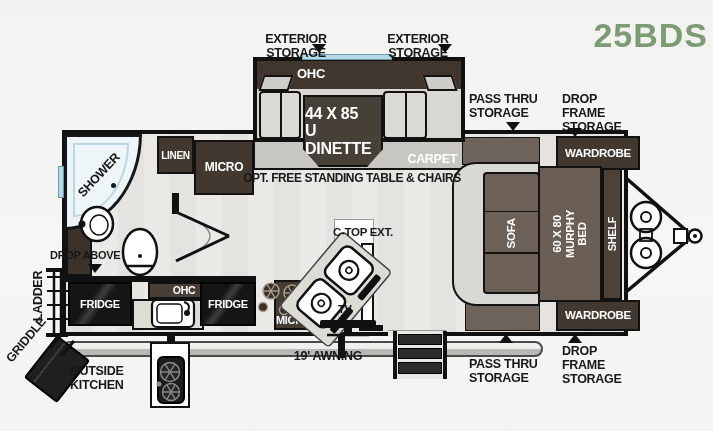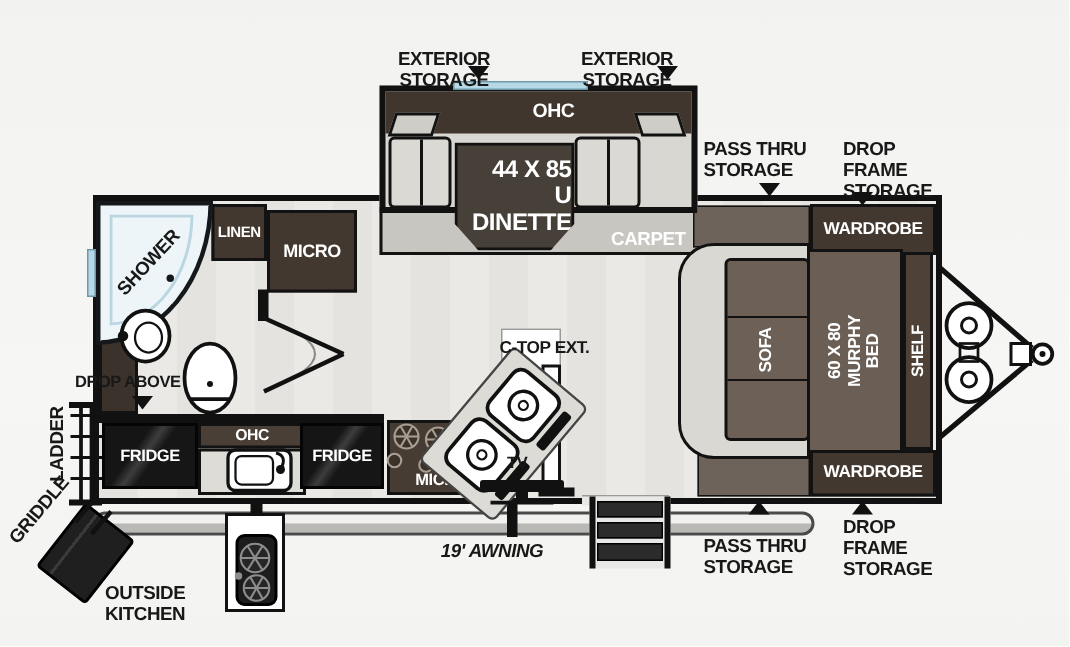--- a/index.html
+++ b/index.html
@@ -5,37 +5,38 @@
   html,body{margin:0;padding:0;background:#fff;}
   #stage{position:relative;width:713px;height:431px;overflow:hidden;
          background:linear-gradient(180deg,#f2f2f0 0%,#f6f6f4 60%,#f3f3f1 100%);
          font-family:"Liberation Sans",sans-serif;}
   #stage *{box-sizing:border-box;}
   .abs{position:absolute;}
   .cap{position:absolute;font:700 12.5px/1.12 "Liberation Sans",sans-serif;color:#181818;
        white-space:pre-line;letter-spacing:-0.3px;z-index:12;}
   .capc{text-align:center;}
   .wl{color:#fff;font:700 11.5px/1.1 "Liberation Sans",sans-serif;letter-spacing:-0.3px;
-      white-space:pre-line;text-align:right;}
+      white-space:pre-line;text-align:left;}
   .flexc{display:flex;align-items:center;justify-content:center;}
   .v{transform:rotate(-90deg);white-space:pre-line;text-align:center;}
   .tri-d{position:absolute;width:0;height:0;border-left:7px solid transparent;
          border-right:7px solid transparent;border-top:9px solid #111;z-index:13;}
   .tri-u{position:absolute;width:0;height:0;border-left:7px solid transparent;
          border-right:7px solid transparent;border-bottom:9px solid #111;z-index:13;}
-  .darkcab{background:#43382f;border:2px solid #121212;}
+  .darkcab{background:#43382f;border:2px solid #121212;margin-left:16px;}
   .fridge{background:linear-gradient(125deg,#151515 35%,#3d3d3d 45%,#161616 55%);
           border:2px solid #050505;}
   .bench{background:#dbd9d4;border:2px solid #121212;border-radius:4px;}
 </style>
 </head>
 <body>
 
 <div id="stage">
 
+  <div class="abs" style="left:556px;top:18px;width:152px;text-align:right;font:700 34px/1 'Liberation Sans',sans-serif;color:#7d9c74;letter-spacing:1px;z-index:12;">25BDS</div>
 
   <div class="abs" style="left:62px;top:130px;width:566px;height:206px;border:4px solid #111;z-index:1;
               background:
                 repeating-linear-gradient(90deg,rgba(0,0,0,0.025) 0 26px,rgba(255,255,255,0.05) 26px 52px),
                 #e9e8e5;"></div>
 
   <div class="abs" style="left:388px;top:330px;width:58px;height:7px;background:#e9e8e5;z-index:2;border-top:1px solid #9a9a96;"></div>
 
   <div class="abs" style="left:253px;top:138px;width:220px;height:32px;background:#c8c6c1;border:2px solid #121212;z-index:3;">
     <div class="wl" style="position:absolute;right:14px;bottom:1px;font-size:12.5px;">CARPET</div>
@@ -248,29 +249,30 @@
 STORAGE</div>
   <div class="tri-d" style="left:506px;top:122px;"></div>
 
   <div class="cap" style="left:562px;top:92px;width:80px;">DROP FRAME
 STORAGE</div>
   <div class="tri-d" style="left:568px;top:128px;"></div>
 
   <div class="cap" style="left:50px;top:249px;width:80px;font-size:11px;white-space:nowrap;">DROP ABOVE</div>
   <div class="tri-d" style="left:88px;top:264px;"></div>
 
+  <div class="cap capc" style="left:236px;top:172px;width:232px;font-size:12px;letter-spacing:-0.4px;">OPT. FREE STANDING TABLE &amp; CHAIRS</div>
 
   <div class="cap" style="left:333px;top:226px;width:74px;font-size:11.5px;white-space:nowrap;">C-TOP EXT.</div>
 
   <div class="cap" style="left:338px;top:303px;font-size:11px;">TV</div>
 
-  <div class="cap" style="left:70px;top:364px;margin-top:24px;">OUTSIDE
+  <div class="cap" style="left:70px;top:364px;">OUTSIDE
 KITCHEN</div>
 
-  <div class="cap capc" style="left:283px;top:360px;width:90px;font-style:italic;">19' AWNING</div>
+  <div class="cap capc" style="left:283px;top:349px;width:90px;">19' AWNING</div>
 
   <div class="cap capc" style="left:-10px;top:333px;width:72px;transform:rotate(-50deg);">GRIDDLE</div>
 
   <div class="cap capc" style="left:6px;top:289px;width:64px;transform:rotate(-90deg);">LADDER</div>
 
   <div class="cap" style="left:469px;top:357px;width:72px;">PASS THRU
 STORAGE</div>
   <div class="tri-u" style="left:499px;top:334px;"></div>
 
   <div class="cap" style="left:562px;top:344px;width:80px;">DROP FRAME

